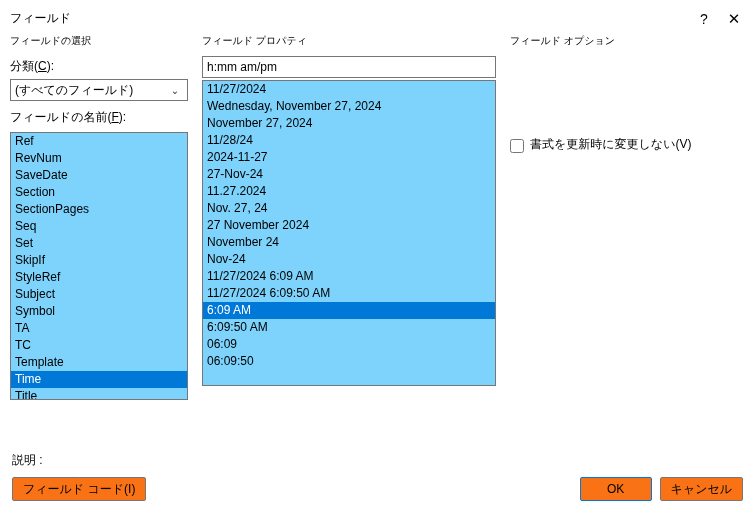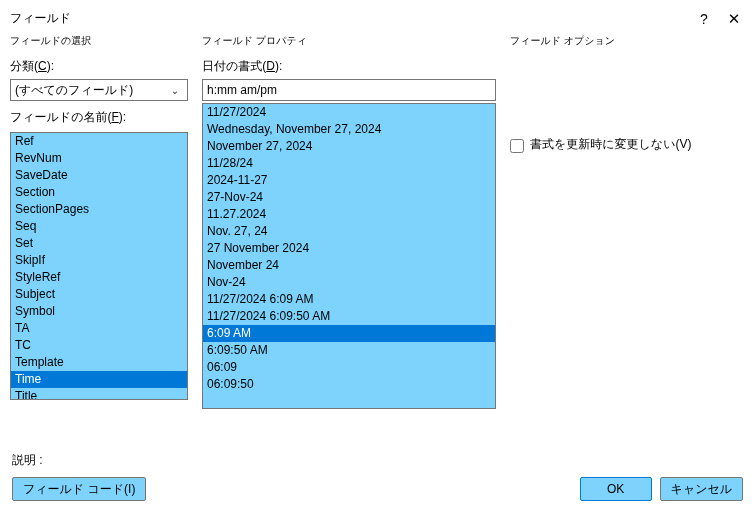--- a/index.html
+++ b/index.html
@@ -36,21 +36,21 @@
 .options-msg { color: #444; text-align: center; margin-top: 160px; line-height: 1.5; }
 .checkbox-row { display: flex; align-items: flex-end; gap: 6px; margin-top: 80px; }
 .checkbox-row input[type=checkbox] { width: 14px; height: 14px; }
 
 .desc-area { padding: 0 12px; margin-top: 2px; }
 .desc-label { font-size: 12px; }
 .desc-text { font-size: 12px; margin-top: 6px; padding-left: 10px; }
 
 .footer { position: absolute; bottom: 12px; left: 0; right: 0; padding: 0 12px; display: flex; align-items: center; }
 .footer .spacer { flex: 1; }
-.btn-std { min-width: 72px; height: 24px; border: 1px solid #767676; background: #7dd3fc; display: inline-flex; align-items: center; justify-content: center; padding: 0 10px; cursor: pointer; border-radius: 2px; }
+.btn-std { min-width: 72px; height: 24px; border: 1px solid #767676; background: #f97316; display: inline-flex; align-items: center; justify-content: center; padding: 0 10px; cursor: pointer; border-radius: 2px; }
 .btn-std.primary { border: 1px solid #0078d7; }
 .btn-std + .btn-std { margin-left: 8px; }
 .fieldcode-btn { min-width: 110px; }
 
 
 .listbox::-webkit-scrollbar { width: 16px; }
 .listbox::-webkit-scrollbar-track { background: #f0f0f0; }
 .listbox::-webkit-scrollbar-thumb { background: #c0c0c0; }
 </style>
 </head>
@@ -91,23 +91,20 @@
         <div class="item">TA</div>
         <div class="item">TC</div>
         <div class="item">Template</div>
         <div class="item selected">Time</div>
         <div class="item">Title</div>
       </div>
   </div>
 
   <div class="col col2">
     <div class="section-label">フィールド プロパティ</div>
-    <div class="sub-label">
-      <span>日付の書式(</span><span class="ul">D</span><span>):</span>
-    </div>
     <div class="textinput">
       <span>h:mm am/pm</span>
     </div>
     <div class="listbox formats" id="formats-list">
         <div class="item">11/27/2024</div>
         <div class="item">Wednesday, November 27, 2024</div>
         <div class="item">November 27, 2024</div>
         <div class="item">11/28/24</div>
         <div class="item">2024-11-27</div>
         <div class="item">27-Nov-24</div>

